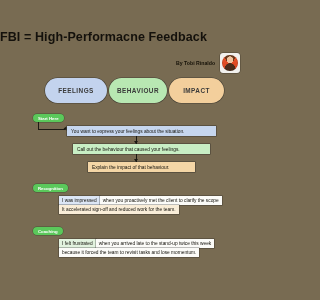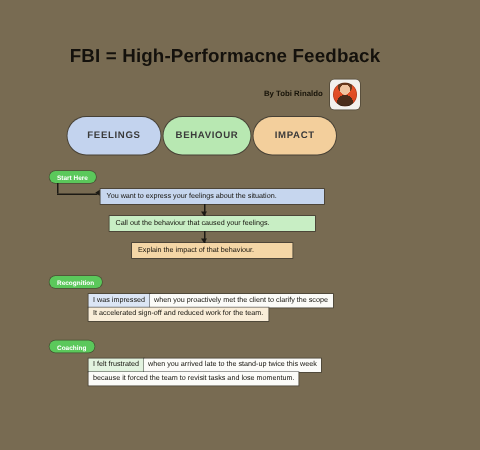--- a/index.html
+++ b/index.html
@@ -20,21 +20,21 @@
     width: 300px;
     height: 300px;
   }
 
   
   .title {
     position: absolute;
     left: 0;
     top: 30px;
     width: 300px;
-    text-align: center;
+    text-align: left;
     font-size: 12.5px;
     font-weight: bold;
     color: #14110c;
     letter-spacing: 0.1px;
     white-space: nowrap;
   }
 
   
   .byline-row {
     position: absolute;

